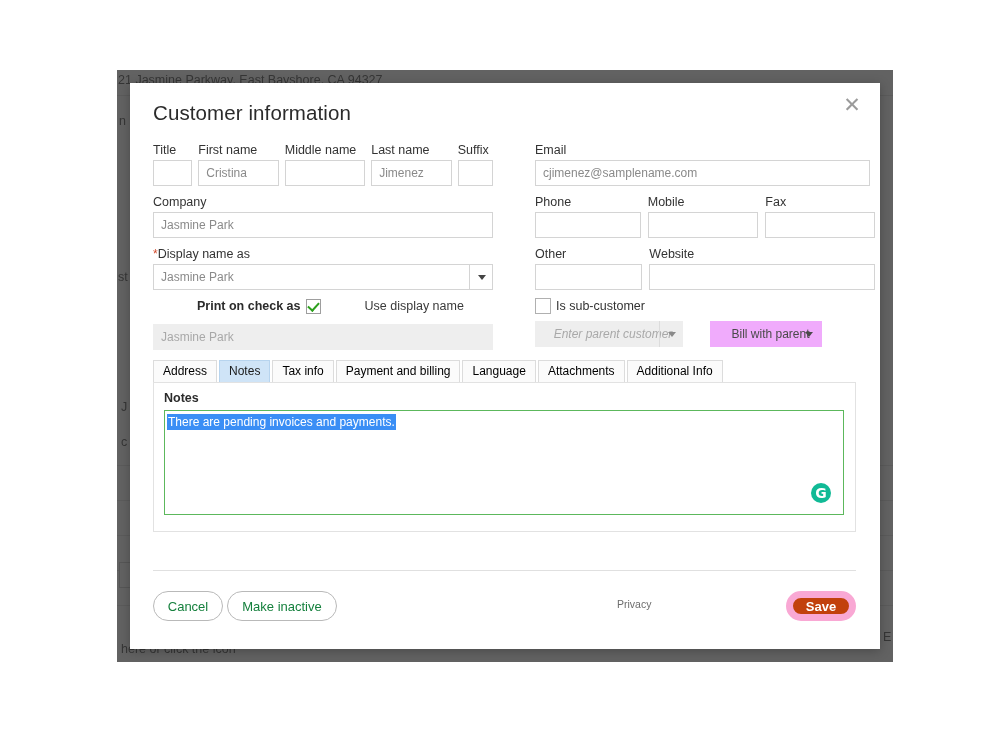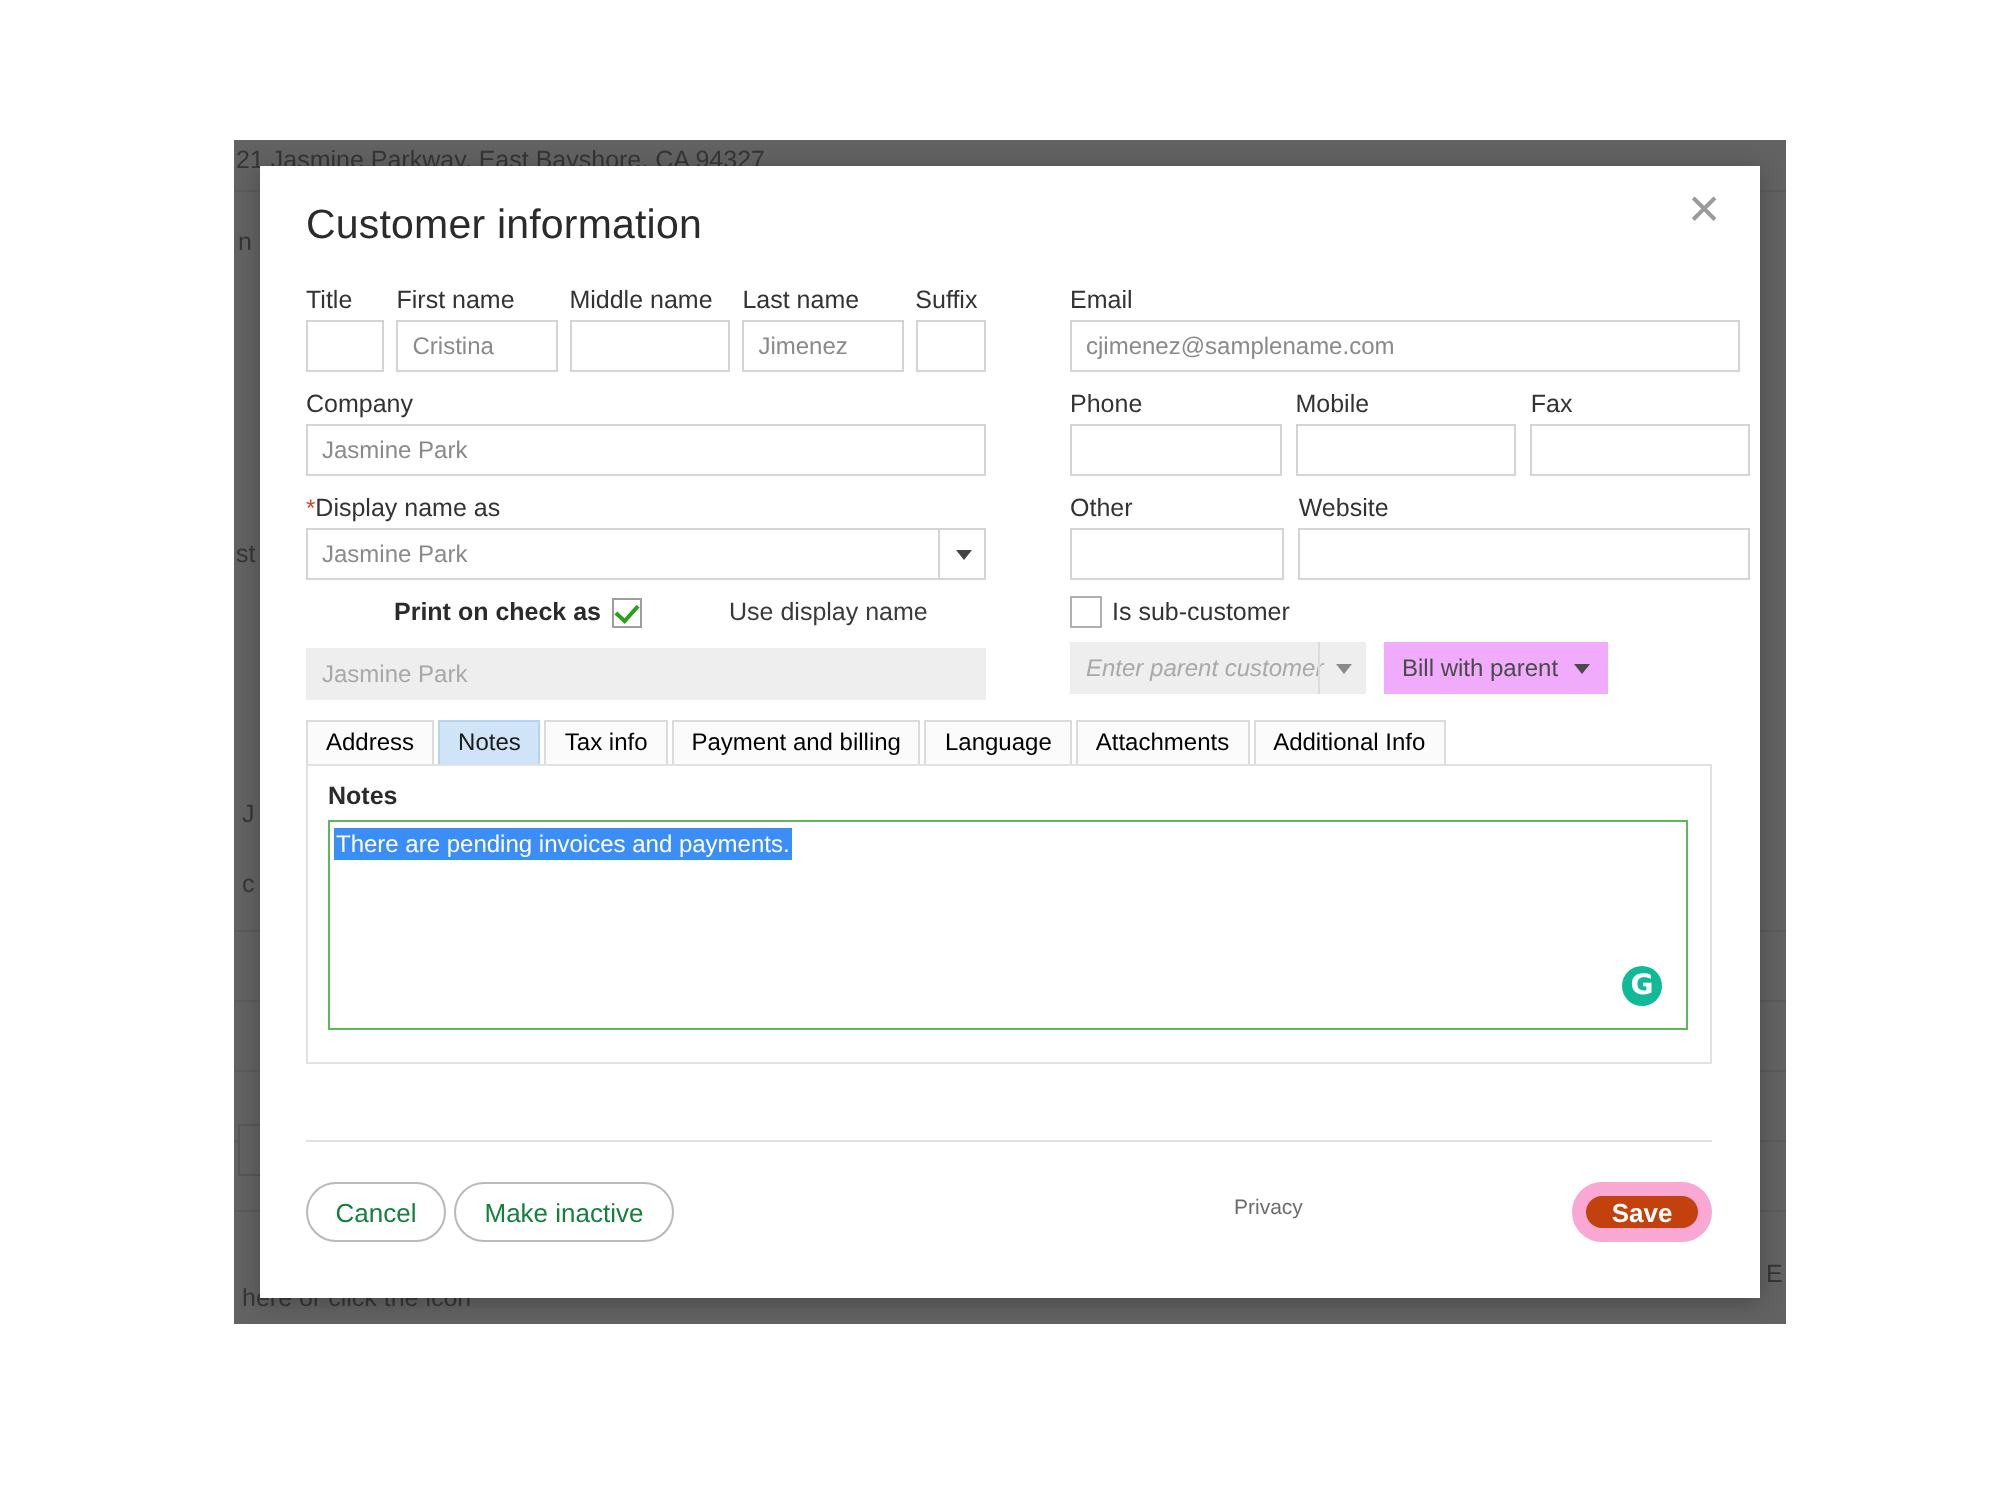--- a/index.html
+++ b/index.html
@@ -138,21 +138,21 @@
   .w-site  { width: 227px; }
   .w-email { width: 335px; }
 
   .sub-row { margin-top: 8px; display: flex; align-items: center; gap: 5px; }
   .sub-cbx {
     width: 16px; height: 16px; box-sizing: border-box;
     border: 1px solid #b0b0b0; background: #fff;
   }
   .sub-lbl { font-size: 12.5px; color: #333; }
 
-  .parent-row { margin-top: 7px; display: flex; gap: 9px; }
+  .parent-row { margin-top: 7px; display: flex; gap: 27px; text-align: center; }
   .parent-sel {
     position: relative; width: 148px; height: 26px;
     background: #eeeeee; box-sizing: border-box;
   }
   .parent-sel .ptext {
     font-size: 12px; color: #a9a9a9; font-style: italic;
     line-height: 26px; padding-left: 8px;
   }
   .parent-sel .pcaret {
     position: absolute; right: 0; top: 0; width: 24px; height: 26px;

